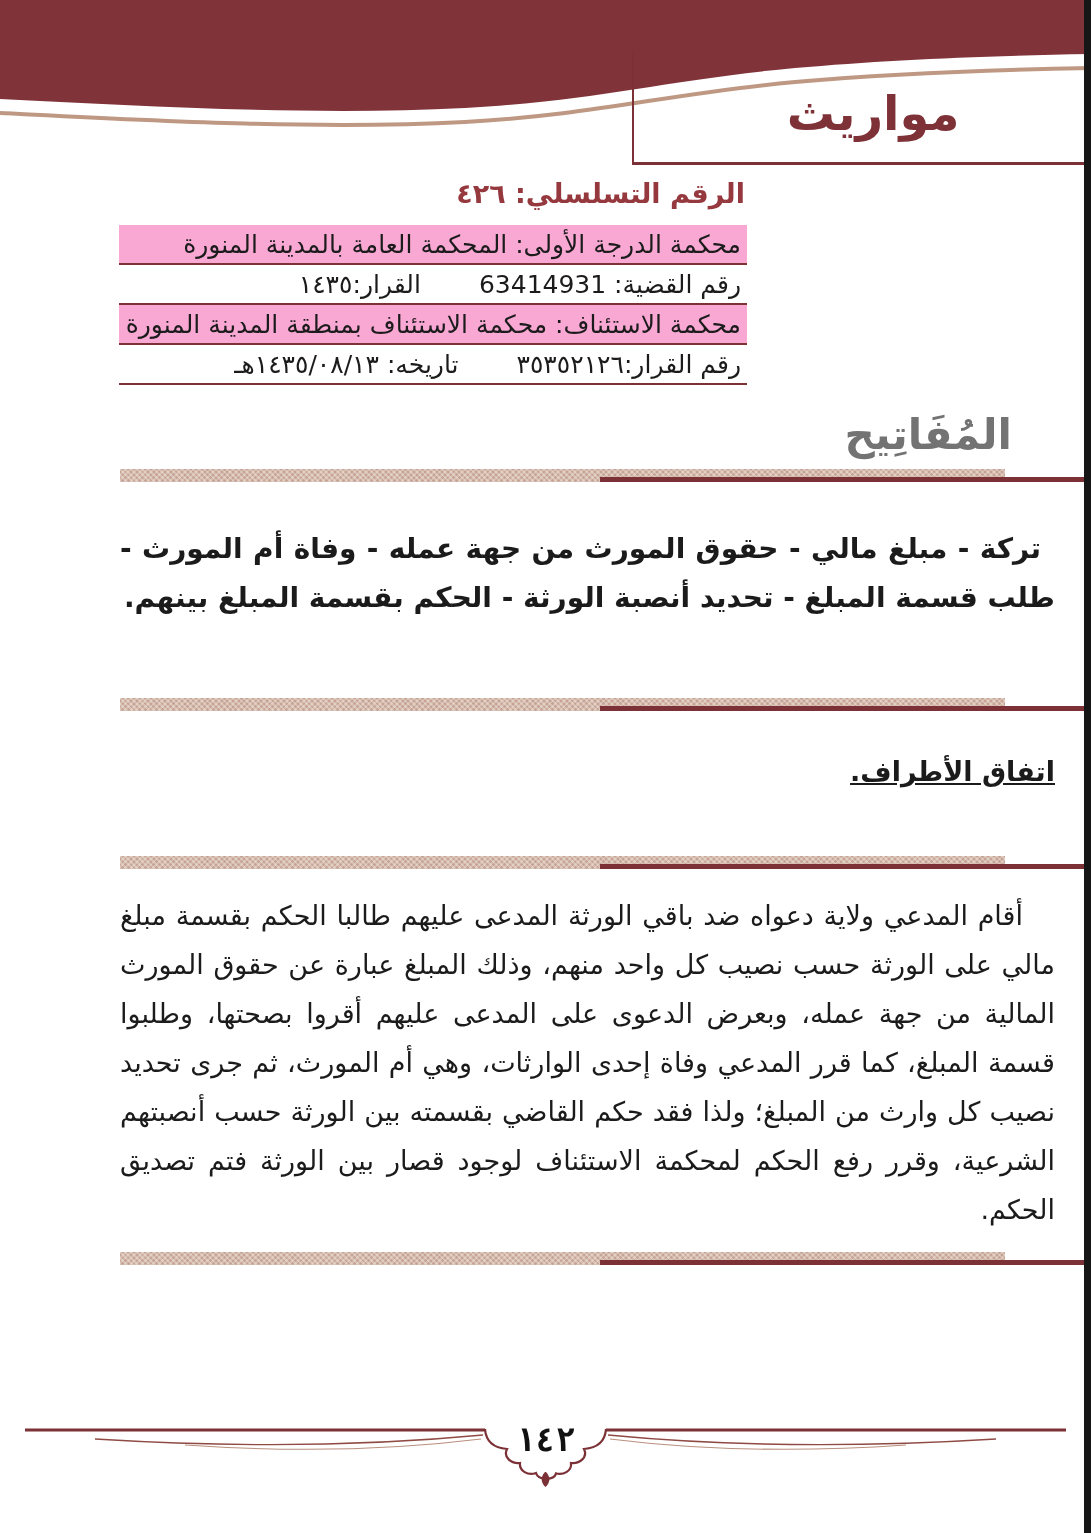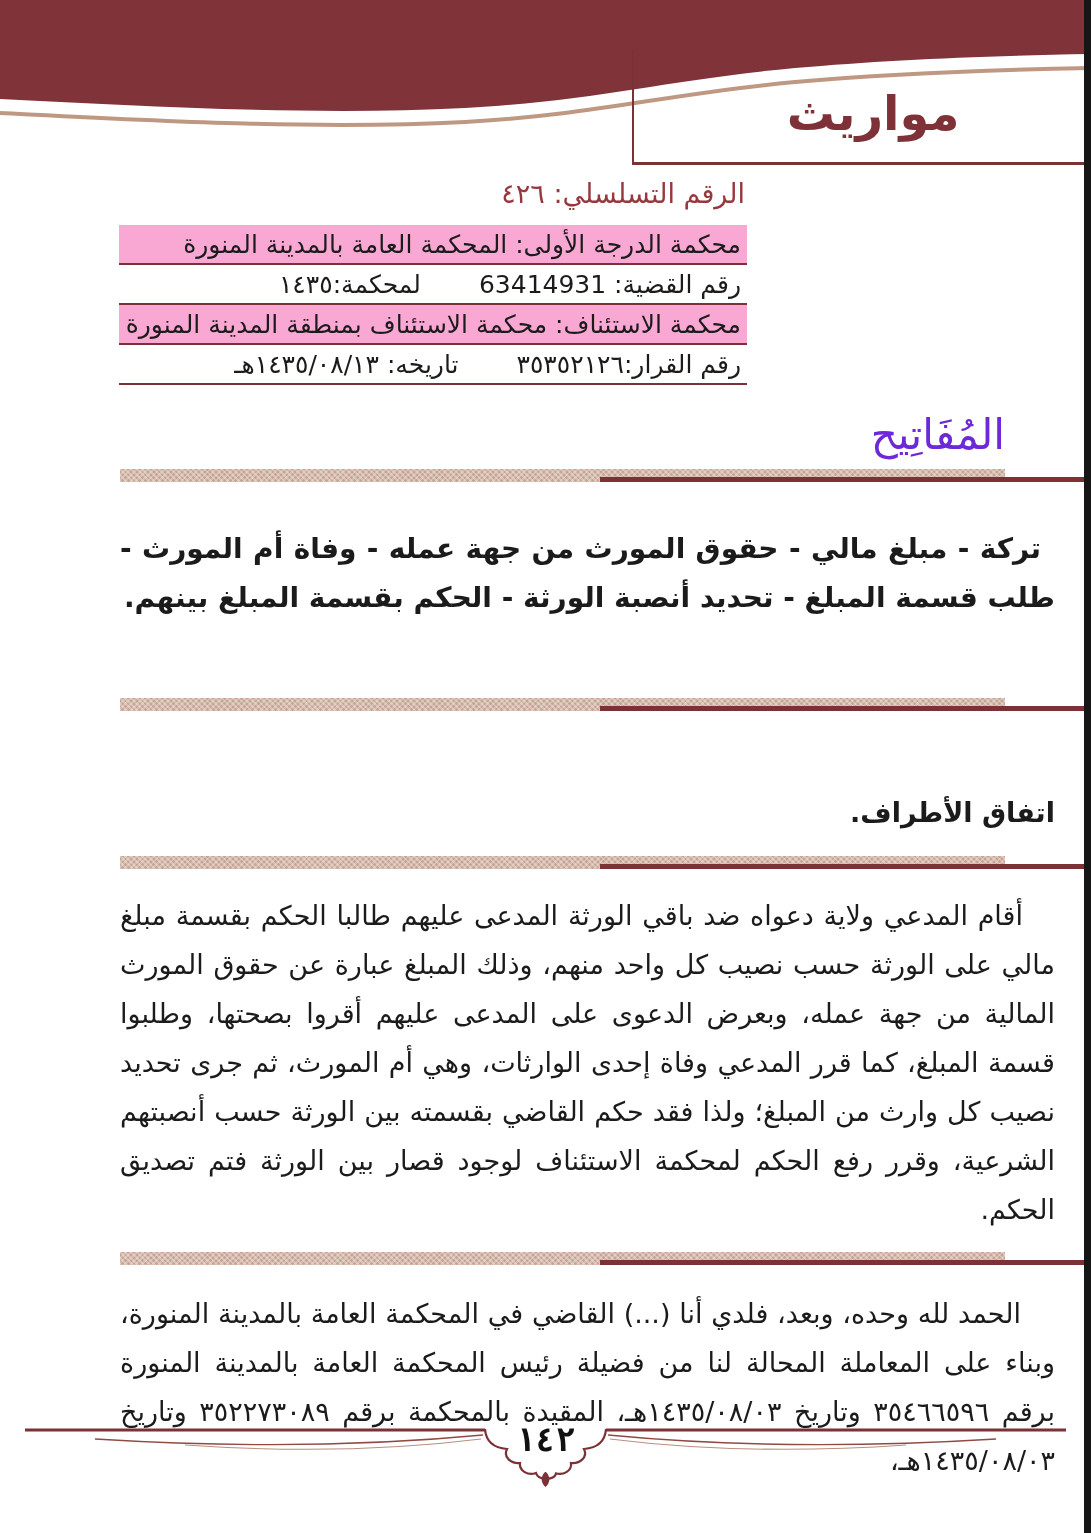--- a/index.html
+++ b/index.html
@@ -14,30 +14,30 @@
   .title-box{
     position:absolute; top:50px; left:632px; width:450px; height:112px;
     border-left:2px solid #7b3136; border-bottom:3px solid #7b3136;
     display:flex; align-items:center; justify-content:center;
   }
   .title-box .category{
     font-size:48px; font-weight:bold; color:#7e3237; padding-top:14px; letter-spacing:1px;margin-left:28px;
   }
   .serial{
     position:absolute; top:178px; right:346px;
-    font-size:27px; font-weight:normal; color:#96393f;
+    font-size:27px; font-weight:bold; color:#96393f;
   }
   .case-table{position:absolute; top:225px; right:344px; width:628px; font-size:25px;}
   .case-row{
     height:38px; display:flex; align-items:center; gap:58px;
     padding:0 6px; border-bottom:2px solid #7b3136;
   }
   .case-row.shaded{background:#f9a8d4;}
   .sec-heading{
-    position:absolute; right:86px; color:#6d28d9; font-weight:normal;
+    position:absolute; right:79px; color:#737373; font-weight:bold;
     font-size:40px; line-height:1.65; white-space:nowrap;
   }
   .divider{position:absolute; left:120px; width:885px; height:13px;
     background:
       repeating-linear-gradient(45deg, rgba(255,255,255,.30) 0 2px, rgba(0,0,0,0) 2px 4px),
       repeating-linear-gradient(-45deg, rgba(123,49,54,.18) 0 2px, rgba(0,0,0,0) 2px 4px),
       #d6bcab;
   }
   .divider .maroon-bar{position:absolute; left:480px; right:-86px; top:8px; height:5px; background:#7b3136;}
   .body-text{
@@ -66,51 +66,50 @@
   </div>
 
   <div class="serial">الرقم التسلسلي: ٤٢٦</div>
 
   <div class="case-table">
     <div class="case-row shaded">
       <span>محكمة الدرجة الأولى: المحكمة العامة بالمدينة المنورة</span>
     </div>
     <div class="case-row">
       <span>رقم القضية: 63414931</span>
-      <span>لمحكمة:١٤٣٥</span>
+      <span>القرار:١٤٣٥</span>
     </div>
     <div class="case-row shaded">
       <span>محكمة الاستئناف: محكمة الاستئناف بمنطقة المدينة المنورة</span>
     </div>
     <div class="case-row">
       <span>رقم القرار:٣٥٣٥٢١٢٦</span>
       <span>تاريخه: ١٤٣٥/٠٨/١٣هـ</span>
     </div>
   </div>
 
   <div class="sec-heading" style="top:400px; font-size:42px;">المُفَاتِيح</div>
   <div class="divider" style="top:469px;">
     <div class="maroon-bar"></div>
   </div>
   <div class="body-text bold" style="top:497px; font-size:28px; text-indent:14px;">تركة - مبلغ مالي - حقوق المورث من جهة عمله - وفاة أم المورث - طلب قسمة المبلغ - تحديد أنصبة الورثة - الحكم بقسمة المبلغ بينهم.</div>
 
   <div class="divider" style="top:698px;">
     <div class="maroon-bar"></div>
   </div>
-  <div class="body-text bold" style="top:761px;">اتفاق الأطراف.</div>
+  <div class="body-text bold" style="top:720px;text-decoration:underline;">اتفاق الأطراف.</div>
 
   <div class="divider" style="top:856px;">
     <div class="maroon-bar"></div>
   </div>
   <div class="body-text" style="top:864px; text-indent:32px;">أقام المدعي ولاية دعواه ضد باقي الورثة المدعى عليهم طالبا الحكم بقسمة مبلغ مالي على الورثة حسب نصيب كل واحد منهم، وذلك المبلغ عبارة عن حقوق المورث المالية من جهة عمله، وبعرض الدعوى على المدعى عليهم أقروا بصحتها، وطلبوا قسمة المبلغ، كما قرر المدعي وفاة إحدى الوارثات، وهي أم المورث، ثم جرى تحديد نصيب كل وارث من المبلغ؛ ولذا فقد حكم القاضي بقسمته بين الورثة حسب أنصبتهم الشرعية، وقرر رفع الحكم لمحكمة الاستئناف لوجود قصار بين الورثة فتم تصديق الحكم.</div>
 
   <div class="divider" style="top:1252px;">
     <div class="maroon-bar"></div>
   </div>
-  <div class="body-text" style="top:1262px; text-indent:34px;">الحمد لله وحده، وبعد، فلدي أنا (...) القاضي في المحكمة العامة بالمدينة المنورة، وبناء على المعاملة المحالة لنا من فضيلة رئيس المحكمة العامة بالمدينة المنورة برقم ٣٥٤٦٦٥٩٦ وتاريخ ١٤٣٥/٠٨/٠٣هـ، المقيدة بالمحكمة برقم ٣٥٢٢٧٣٠٨٩ وتاريخ ١٤٣٥/٠٨/٠٣هـ،</div>
 
   <svg class="footer-orn" viewBox="0 0 1041 75" xmlns="http://www.w3.org/2000/svg">
     <g stroke="#7b3136" fill="none">
       <path d="M0,18 H460" stroke-width="3"></path>
       <path d="M581,18 H1041" stroke-width="3"></path>
       <path d="M460,17 C461,30 469,36 482,37 C478,45 486,52 495,51 C494,59 503,64 511,61 C513,68 528,69 531,62" stroke-width="2.2"></path>
       <path d="M581,17 C580,30 572,36 559,37 C563,45 555,52 546,51 C547,59 538,64 530,61" stroke-width="2.2"></path>
     </g>
     <path d="M520,60 C515,65 516,71 520.5,75 C525,71 526,65 521,60 Z" fill="#7b3136"></path>
     <g fill="none">

